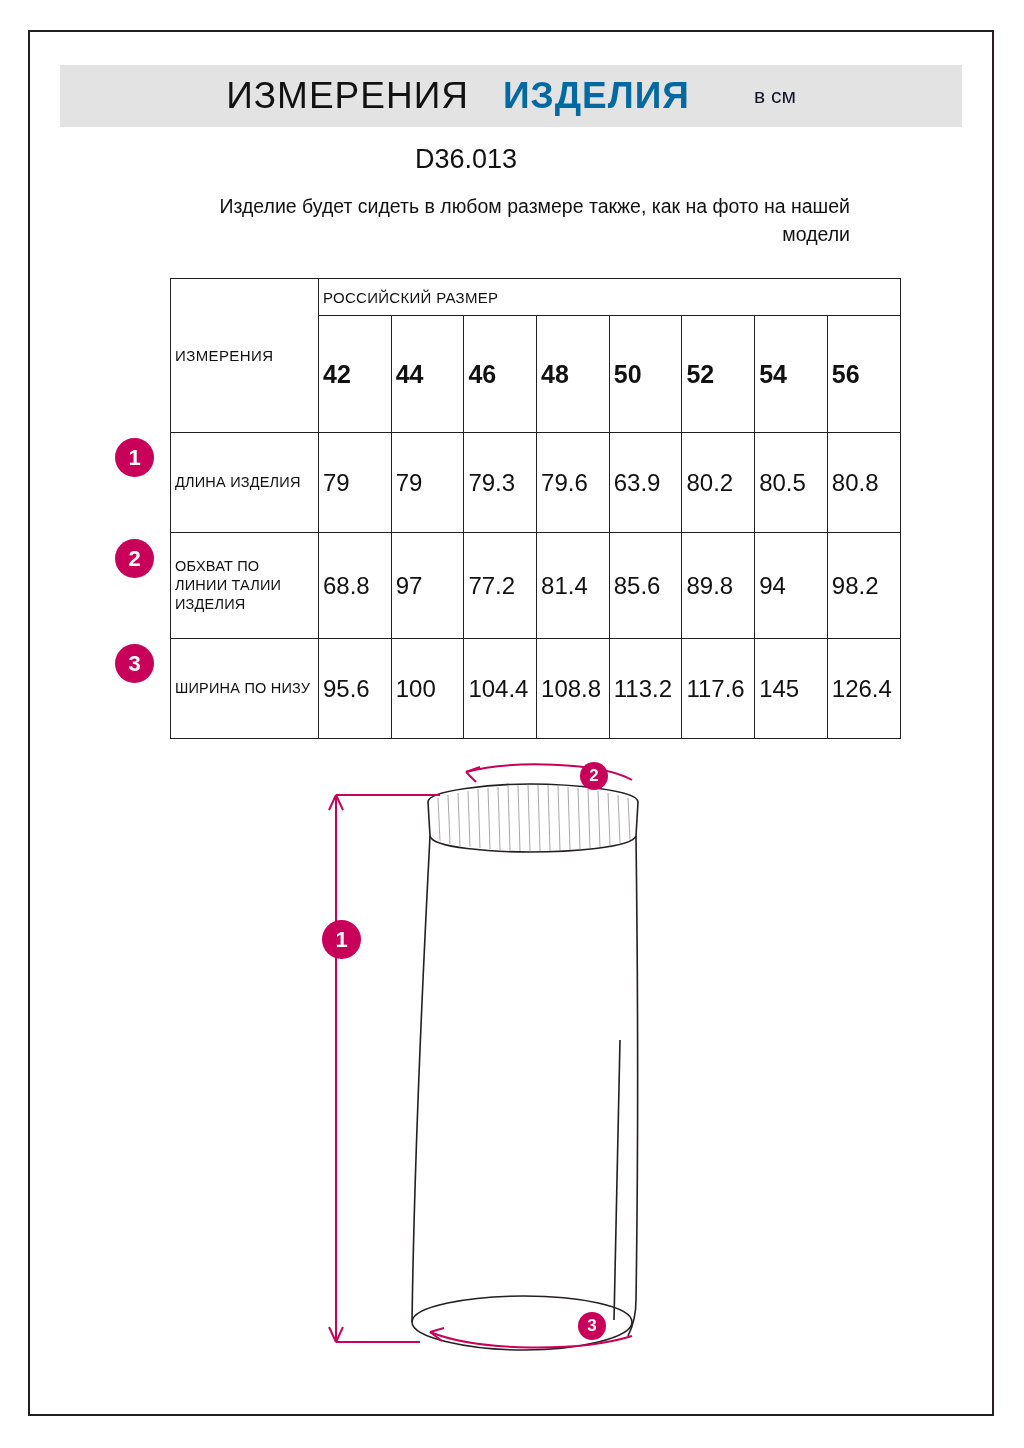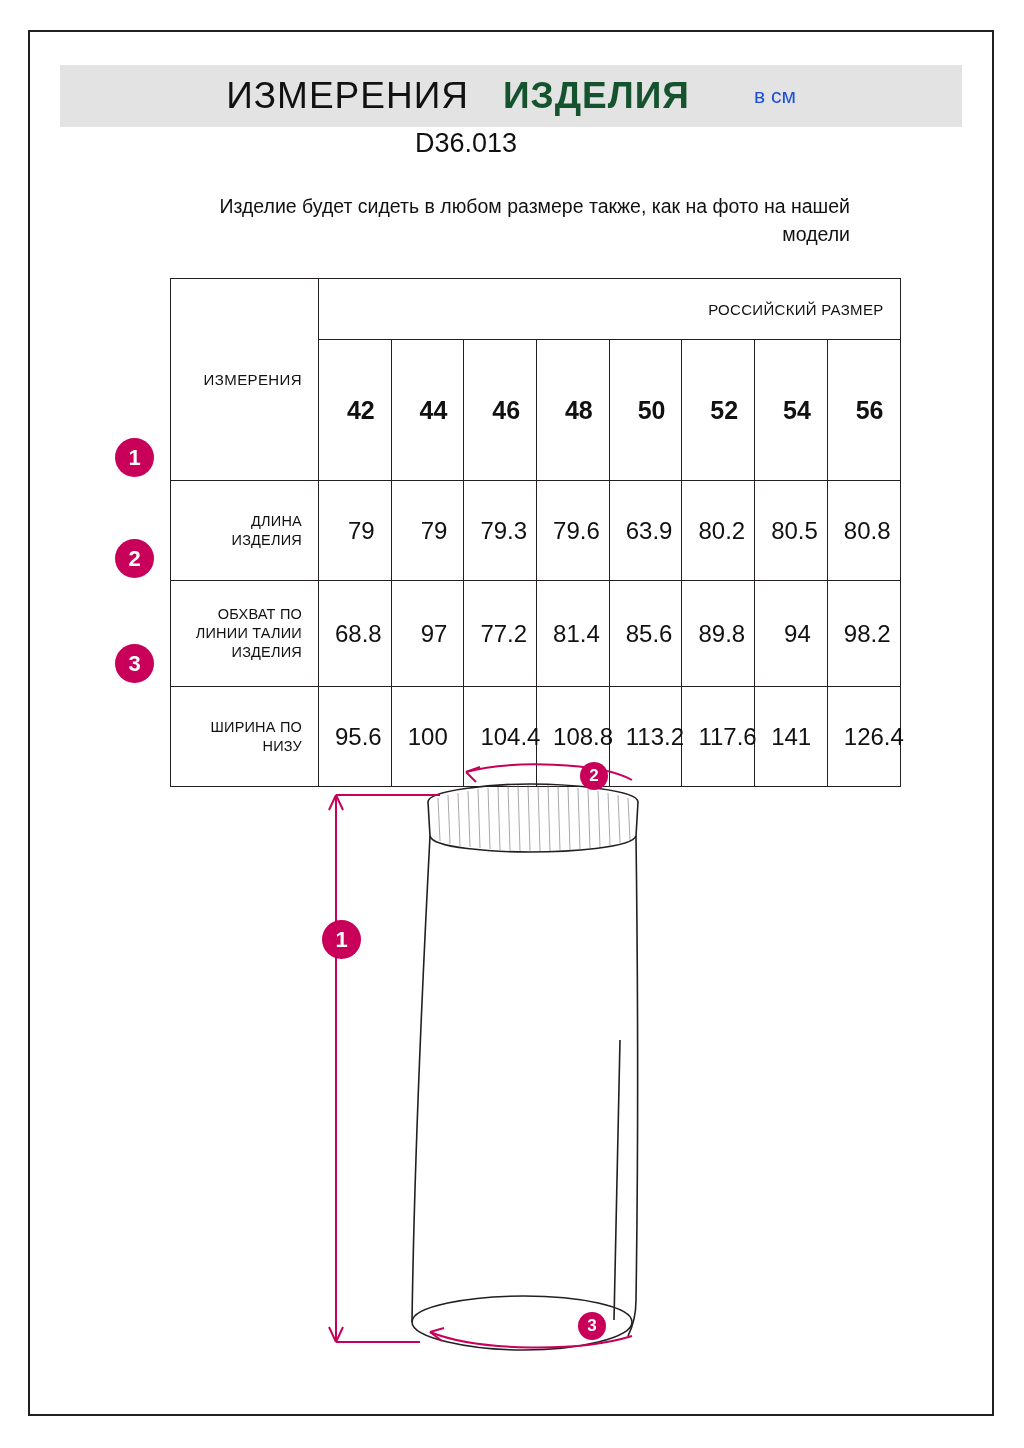--- a/index.html
+++ b/index.html
@@ -46,32 +46,32 @@
   .header-title-1 {
     font-size: 37px;
     letter-spacing: 1px;
     font-weight: 400;
     color: #111;
   }
   .header-title-2 {
     font-size: 37px;
     letter-spacing: 1px;
     font-weight: 700;
-    color: #14532d;
+    color: #0369a1;
   }
   .header-units {
     font-size: 21px;
     font-weight: 400;
-    color: #1d4ed8;
+    color: #0f172a;
     margin-left: 30px;
     align-self: center;
   }
   .article-code {
     position: absolute;
-    top: 128px;
+    top: 144px;
     left: 0;
     width: 932px;
     text-align: center;
     font-size: 27px;
     color: #111;
   }
   .fit-note {
     position: absolute;
     top: 192px;
     left: 175px;
@@ -86,23 +86,23 @@
   .size-table {
     position: absolute;
     left: 170px;
     top: 278px;
     border-collapse: collapse;
     table-layout: fixed;
     width: 730px;
   }
   .size-table td, .size-table th {
     border: 1.6px solid #231f20;
-    text-align: right;
+    text-align: left;
     vertical-align: middle;
-    padding: 16px;
+    padding: 4px;
     color: #111;
   }
   .col-label { width: 148px; }
   .col-size  { width: 72.7px; }
 
   .ru-size-head {
     height: 28px;
     font-size: 15px;
     font-weight: 400;
     letter-spacing: .3px;
@@ -238,21 +238,21 @@
     </tr>
 
     <tr class="r3">
       <td class="row-label">ШИРИНА ПО НИЗУ</td>
       <td class="row-val">95.6</td>
       <td class="row-val">100</td>
       <td class="row-val">104.4</td>
       <td class="row-val">108.8</td>
       <td class="row-val">113.2</td>
       <td class="row-val">117.6</td>
-      <td class="row-val">141</td>
+      <td class="row-val">145</td>
       <td class="row-val">126.4</td>
     </tr>
   </tbody>
 </table>
 
 <div class="bullet" id="bullet-1">1</div>
 <div class="bullet" id="bullet-2">2</div>
 <div class="bullet" id="bullet-3">3</div>
 
 <div class="drawing">

